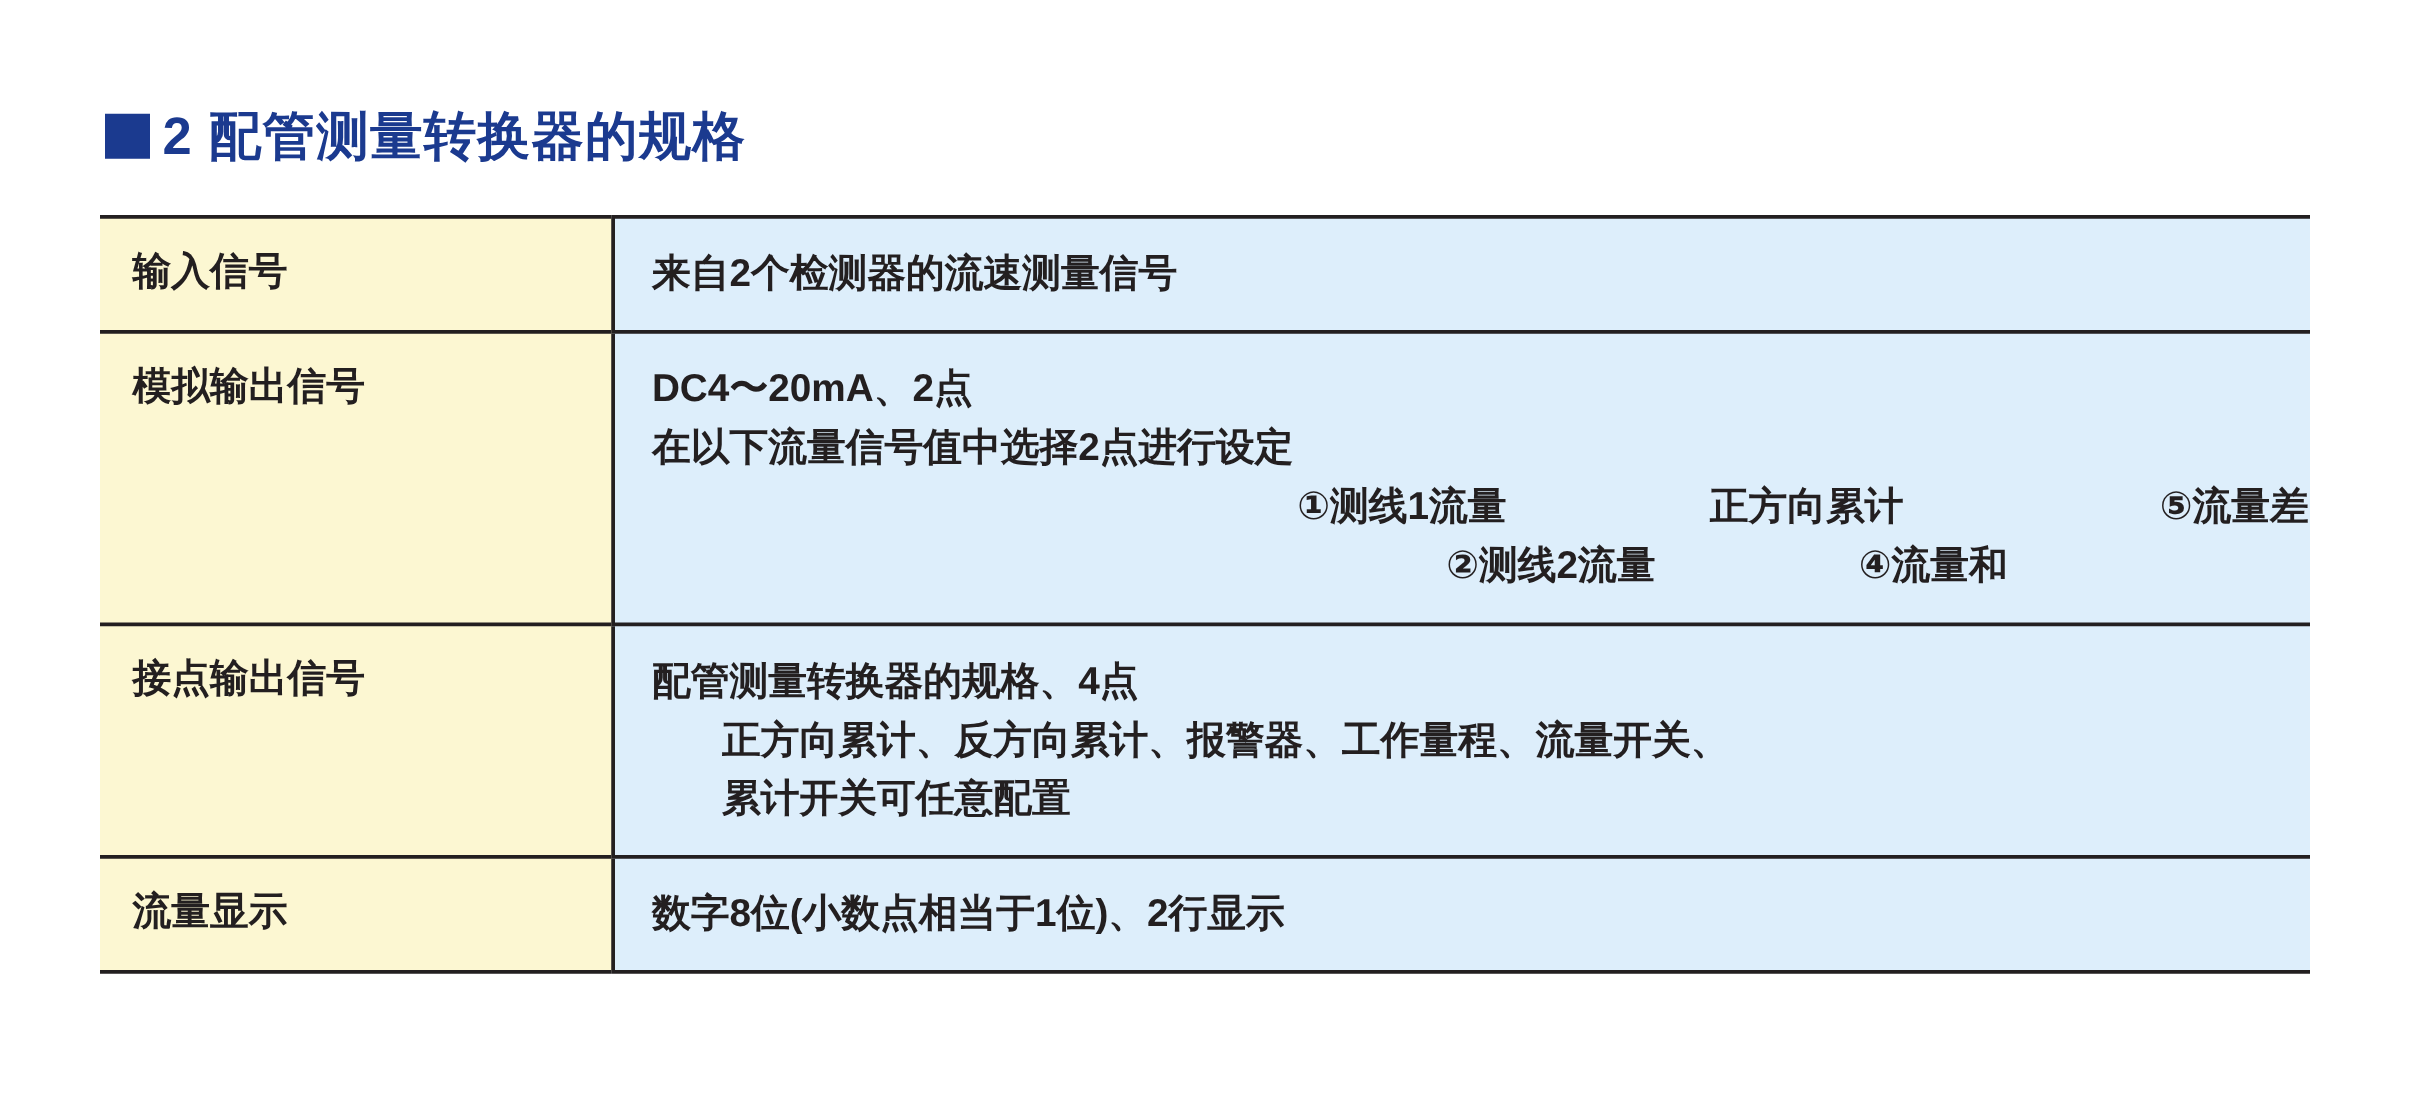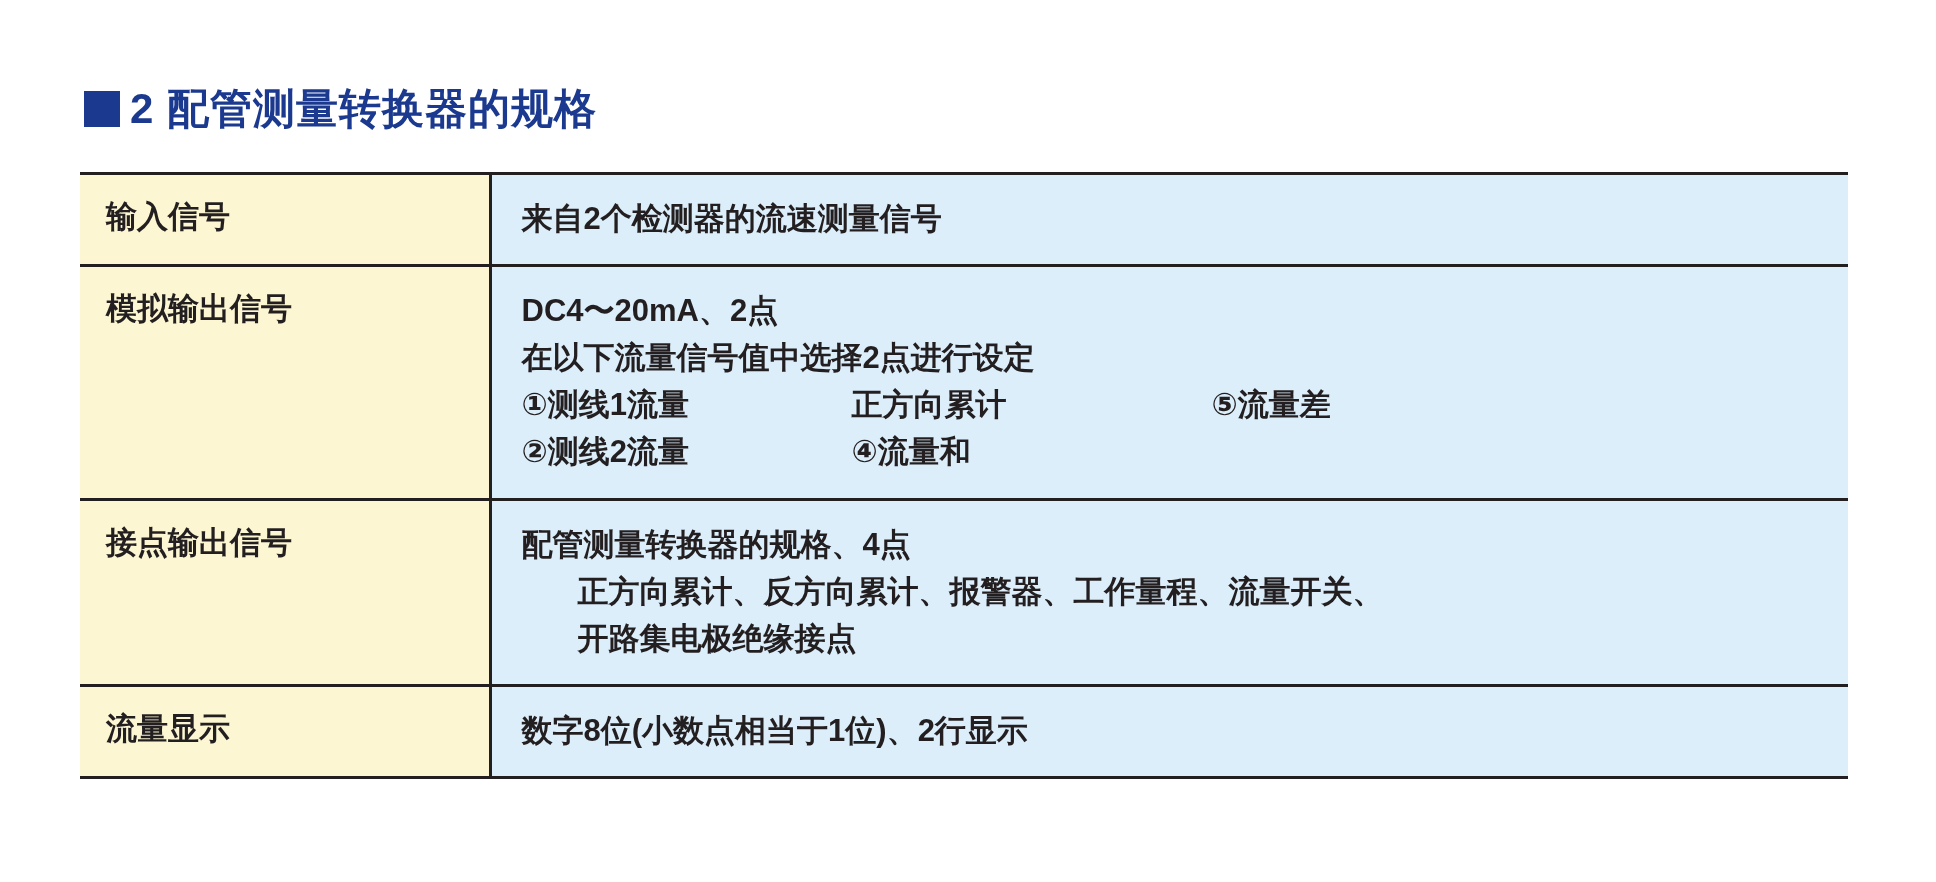--- a/index.html
+++ b/index.html
@@ -87,20 +87,21 @@
   }
   .line {
     white-space: nowrap;
   }
   .line.indent {
     padding-left: 56px;
   }
   .opts {
     display: flex;
     white-space: nowrap;
+    justify-content: flex-end;
   }
   .opts .c1 { width: 330px; }
   .opts .c2 { width: 360px; }
   .opts .c3 { width: auto; }
 </style>
 </head>
 <body>
 
 <div class="page">
 
@@ -134,21 +135,21 @@
             <span class="c3"></span>
           </div>
         </td>
       </tr>
 
       <tr>
         <td class="label">接点输出信号</td>
         <td class="value">
           <div class="line">配管测量转换器的规格、4点</div>
           <div class="line indent">正方向累计、反方向累计、报警器、工作量程、流量开关、</div>
-          <div class="line indent">开路集电极绝缘接点</div>
+          <div class="line indent">累计开关可任意配置</div>
         </td>
       </tr>
 
       <tr>
         <td class="label">流量显示</td>
         <td class="value">
           <div class="line">数字8位(小数点相当于1位)、2行显示</div>
         </td>
       </tr>
     </tbody>

